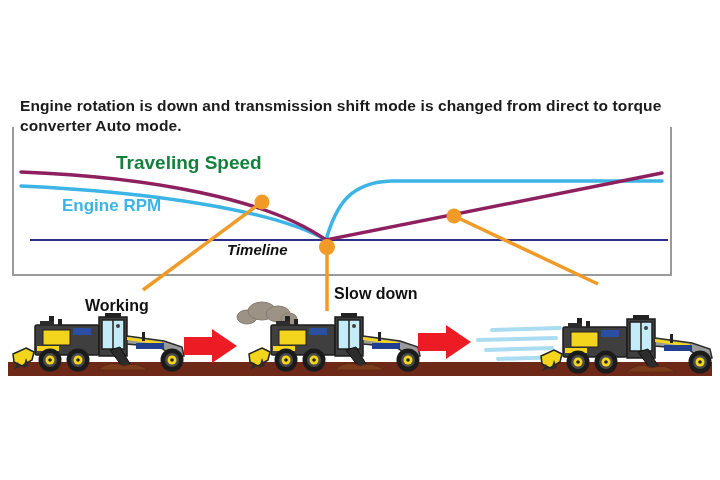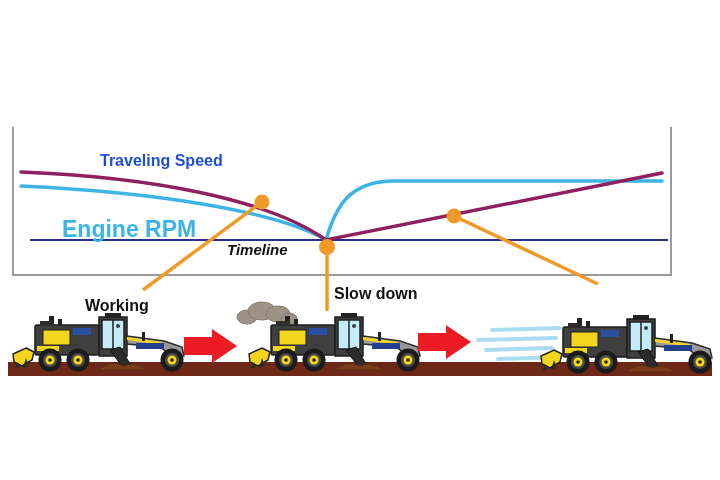--- a/index.html
+++ b/index.html
@@ -7,35 +7,36 @@
     position:relative;width:720px;height:480px;background:#ffffff;
     font-family:"Liberation Sans",sans-serif;overflow:hidden;margin:0 auto;
   }
   .abs{position:absolute;}
   #heading{
     left:20px;top:96px;width:648px;
     font-size:15.5px;font-weight:bold;color:#1b1b1b;line-height:20px;
     letter-spacing:0.1px;
   }
   .curve-label{font-weight:bold;white-space:nowrap;}
-  #lbl-speed{left:100px;top:152px;font-size:16px;color:#1d4ed8;}
-  #lbl-rpm{left:62px;top:196px;font-size:23px;color:#3cb4e5;margin-top:20px;}
+  #lbl-speed{left:116px;top:152px;font-size:19px;color:#15803d;}
+  #lbl-rpm{left:62px;top:196px;font-size:17px;color:#3cb4e5;}
   #lbl-timeline{left:227px;top:241px;font-size:15px;color:#111;font-style:italic;}
   .stage-label{font-weight:bold;font-size:16px;color:#111;white-space:nowrap;}
   #lbl-working{left:85px;top:297px;}
   #lbl-slowdown{left:334px;top:285px;}
   #lbl-resume{left:487px;top:286px;font-size:15.5px;line-height:16px;font-weight:bold;color:#111;white-space:nowrap;}
   #lbl-resume .hl{color:#3aaee0;}
   svg{display:block;}
 </style>
 </head>
 <body>
 
 <div id="stage">
 
+  <div class="abs" id="heading">Engine rotation is down and transmission shift mode is changed from direct to torque converter Auto mode.</div>
 
   <svg class="abs" style="left:0;top:0" width="720" height="480" viewBox="0 0 720 480">
 
     <defs>
 
       <g id="grader">
 
         <path d="M14,36 L22,40 L20,48 L10,54 L2,50 L1,42 Z" fill="#f2d51c" stroke="#222" stroke-width="1.5"></path>
         <path d="M6,50 L2,57 L8,55 Z" fill="#2c2c2c"></path>
         <path d="M14,46 L11,56 L17,54 Z" fill="#2c2c2c"></path>

